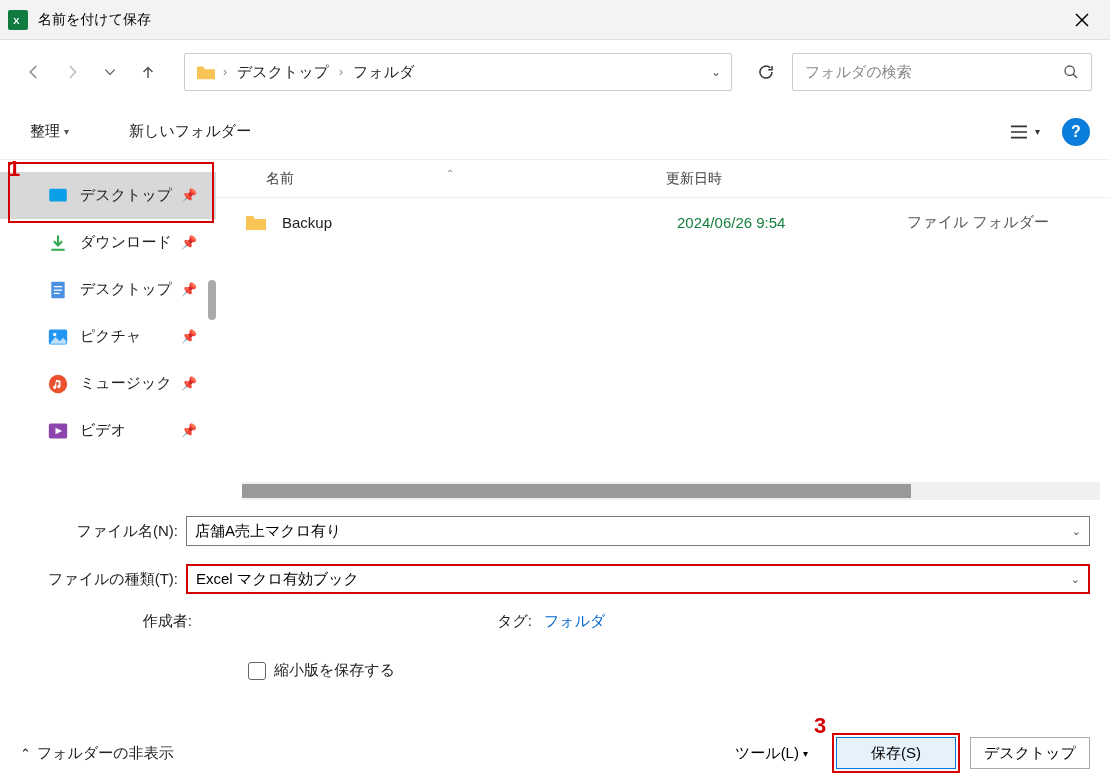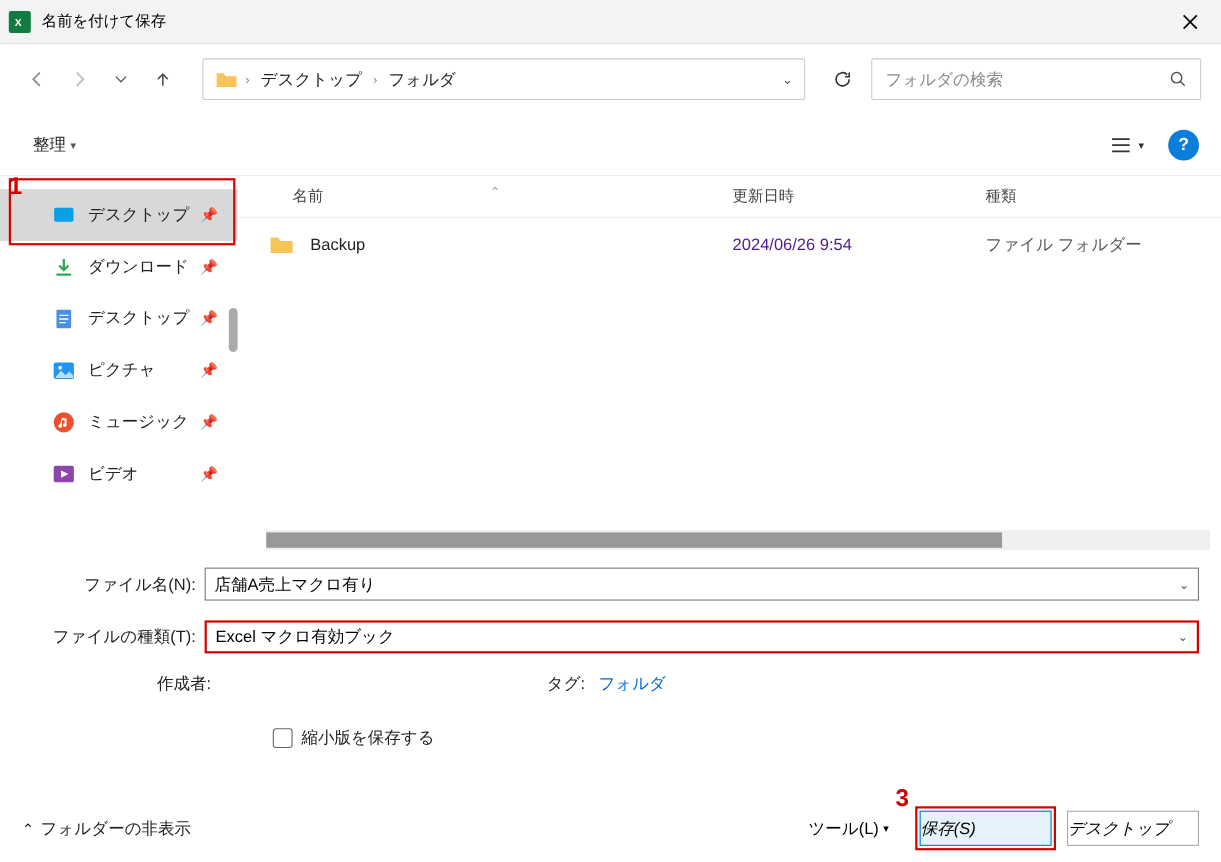--- a/index.html
+++ b/index.html
@@ -44,21 +44,21 @@
 
   .filelist { flex: 1; position: relative; }
   .fl-header { display: flex; height: 38px; align-items: center; color: #444; font-size: 14px; border-bottom: 1px solid #eee; padding-left: 50px; }
   .fl-h-name { width: 400px; position: relative; }
   .fl-h-sort { position: absolute; left: 180px; top: -2px; font-size: 10px; color: #888; }
   .fl-h-date { width: 230px; }
   .fl-h-type { flex: 1; }
   .fl-row { display: flex; height: 48px; align-items: center; padding-left: 28px; font-size: 15px; color: #222; }
   .fl-row .f-ico { width: 24px; height: 20px; margin-right: 14px; }
   .fl-row .f-name { width: 384px; }
-  .fl-row .f-date { width: 230px; color: #4c1d95; }
+  .fl-row .f-date { width: 230px; color: #15803d; margin-left: 11px; }
   .fl-row .f-type { color: #555; }
   .fl-scroll { position: absolute; bottom: 0; left: 26px; right: 10px; height: 18px; background: #f0f0f0; }
   .fl-scroll .thumb { position: absolute; left: 0; top: 2px; height: 14px; width: 78%; background: #999; }
 
   
   .form { padding: 16px 20px 0 20px; }
   .form-row { display: flex; align-items: center; margin-bottom: 18px; }
   .form-row .lbl { width: 166px; text-align: right; font-size: 15px; color: #222; padding-right: 8px; position: relative; }
   .form-row .field { flex: 1; height: 30px; border: 1px solid #7a7a7a; display: flex; align-items: center; padding: 0 8px; font-size: 15px; position: relative; }
   .form-row .field .dd { margin-left: auto; color: #555; font-size: 11px; }
@@ -69,21 +69,21 @@
   .meta-row .m-blur { filter: blur(4px); color: #888; }
   .meta-row .tag-link { color: #0066cc; }
   .thumb-check { display: flex; align-items: center; gap: 8px; margin: 30px 0 0 228px; font-size: 15px; color: #222; }
   .thumb-check .cb { width: 18px; height: 18px; border: 1.5px solid #666; border-radius: 3px; }
 
   
   .footer { position: absolute; bottom: 0; left: 0; right: 0; height: 62px; display: flex; align-items: center; padding: 0 20px; }
   .footer .hide-link { display: flex; align-items: center; gap: 6px; font-size: 15px; color: #222; }
   .footer .sp { flex: 1; }
   .footer .tools { display: flex; align-items: center; gap: 4px; font-size: 15px; margin-right: 28px; }
-  .footer .btn { width: 120px; height: 32px; border: 1px solid #aaa; background: #fff; display: flex; align-items: center; justify-content: flex-start; font-size: 15px; font-style: italic; }
+  .footer .btn { width: 120px; height: 32px; border: 1px solid #aaa; background: #fff; display: flex; align-items: center; justify-content: center; font-size: 15px; }
   .footer .btn.primary { background: #e5f1fb; border: 1px solid #0078d4; }
   .footer .btn-wrap { position: relative; margin-right: 14px; }
   .red-box3 { position: absolute; inset: -4px; border: 2px solid #d40000; pointer-events: none; }
 
   .annot-num { position: absolute; color: #d40000; font-size: 22px; font-weight: bold; z-index: 10; }
 
   svg { display: block; }
 </style>
 </head>
 <body>
@@ -151,20 +151,23 @@
         </svg>
     </span>
   </div>
 </div>
 
 <div class="toolbar">
   <div class="tb-item">
     <span>整理</span>
     <span style="font-size:10px;color:#555;">▾</span>
   </div>
+  <div class="tb-item" style="margin-left:40px;">
+    <span>新しいフォルダー</span>
+  </div>
   <div class="tb-spacer"></div>
   <div class="view-btn">
     <svg width="20" height="16" viewBox="0 0 24 20">
         <path d="M2 3 H22 M2 10 H22 M2 17 H22" stroke="#333" stroke-width="2"></path>
       </svg>
     <span style="font-size:10px;">▾</span>
   </div>
   <div class="help-btn">?</div>
 </div>
 
@@ -243,23 +246,20 @@
 
   <div class="filelist">
     <div class="fl-header">
       <div class="fl-h-name">
         <span>名前</span>
         <span class="fl-h-sort">⌃</span>
       </div>
       <div class="fl-h-date">
         <span>更新日時</span>
       </div>
-      <div class="fl-h-type">
-        <span>種類</span>
-      </div>
     </div>
     <div class="fl-row">
       <span class="f-ico">
         <svg width="24" height="20" viewBox="0 0 24 20">
             <path d="M2 4 L9 4 L11 7 L22 7 L22 18 L2 18 Z" fill="#f8c455"></path>
           </svg>
       </span>
       <span class="f-name">Backup</span>
       <span class="f-date">2024/06/26 9:54</span>
       <span class="f-type">ファイル フォルダー</span>

